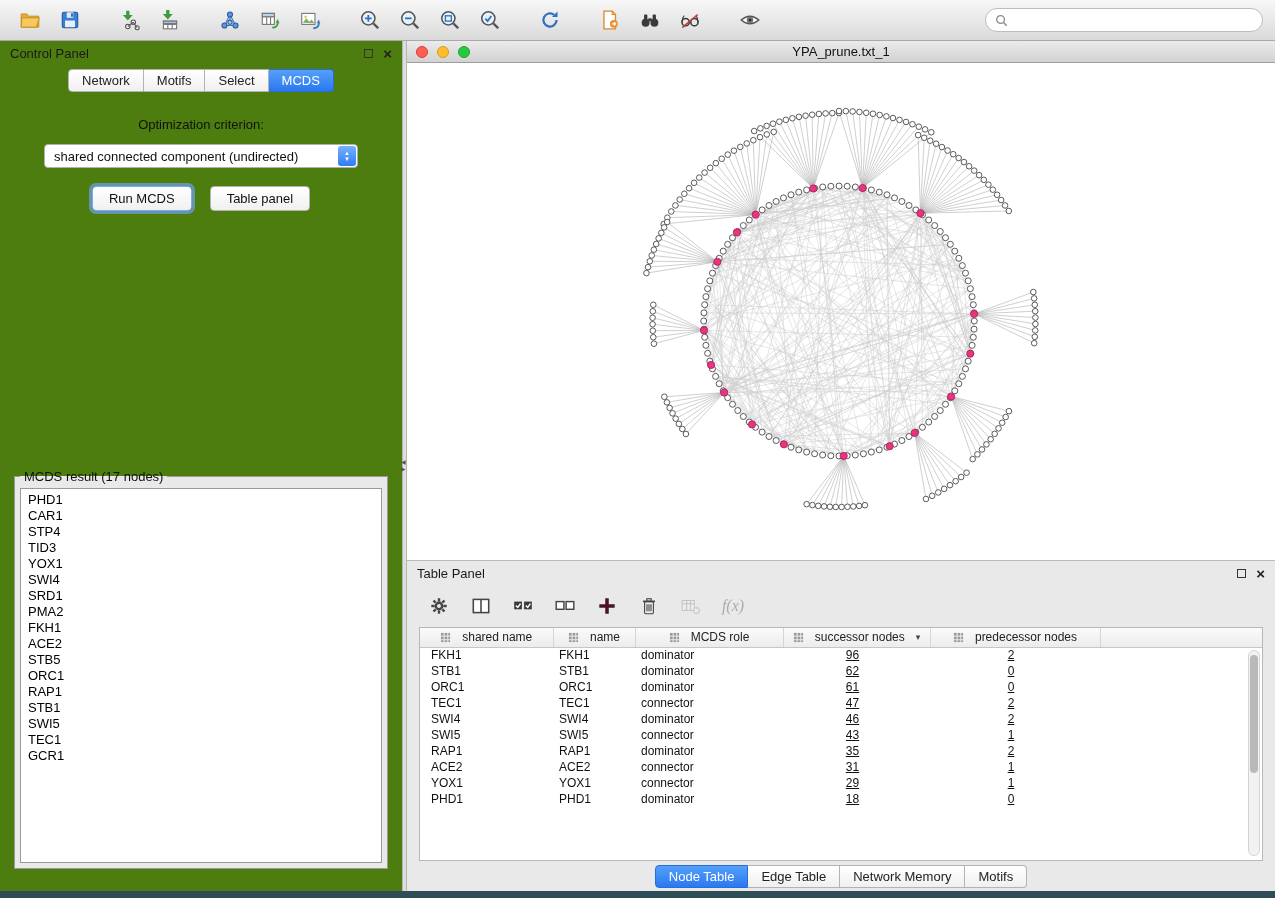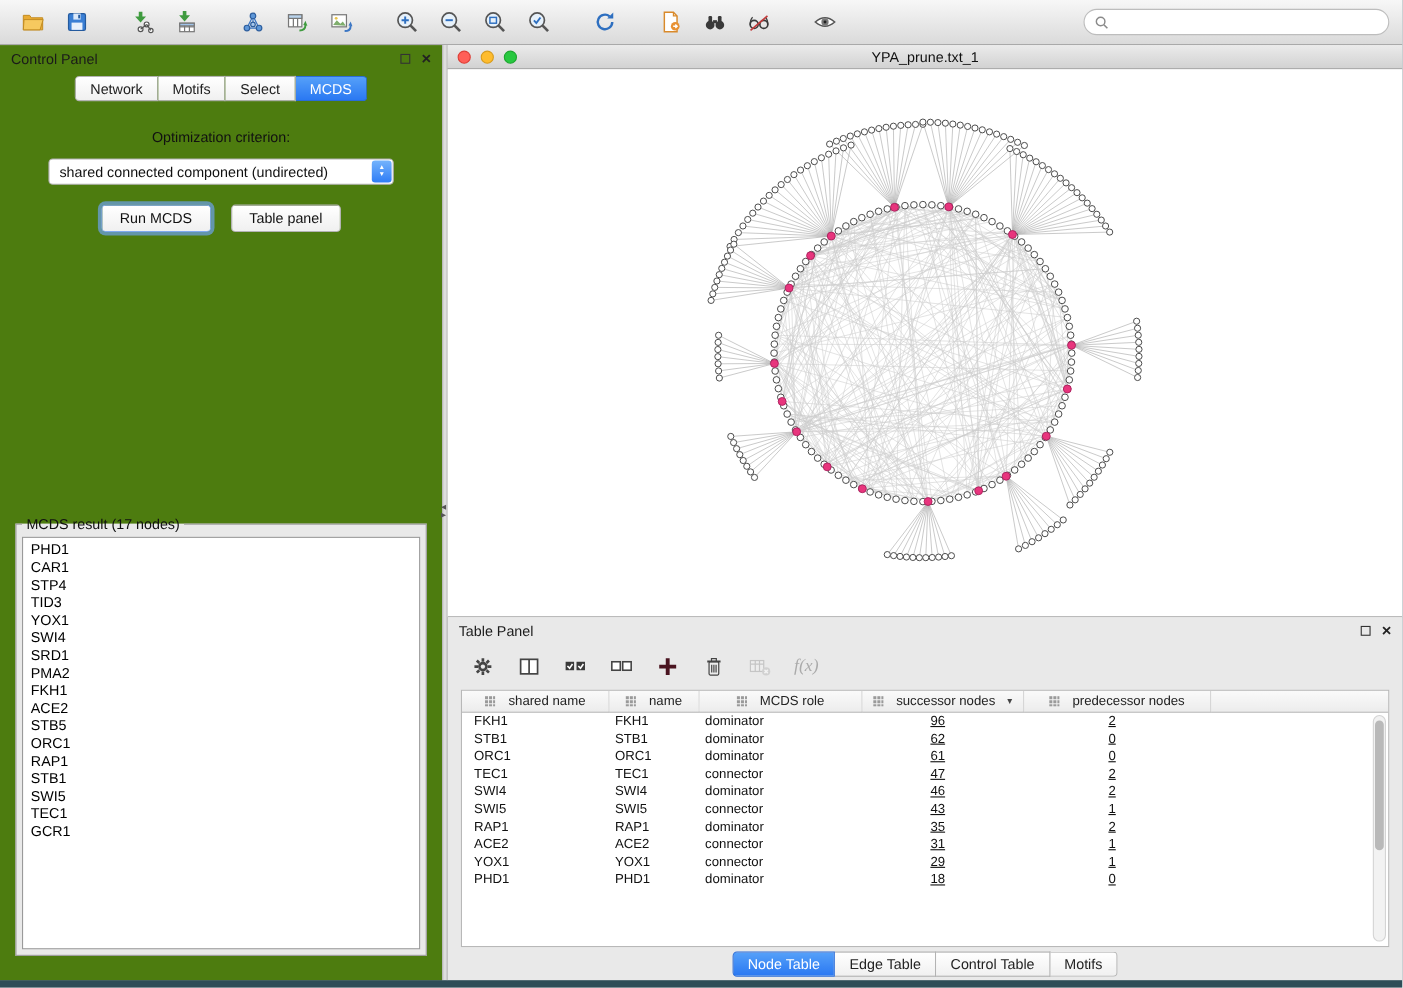--- a/index.html
+++ b/index.html
@@ -1321,21 +1321,21 @@
                   </tr>
                 </tbody>
             </table>
             <div class="vscroll">
                 <div class="vthumb"></div>
               </div>
           </div>
           <div class="tp-tabs" id="tp-tabs">
               <button class="seg active">Node Table</button>
               <button class="seg">Edge Table</button>
-              <button class="seg">Control Table</button>
+              <button class="seg">Network Memory</button>
               <button class="seg">Motifs</button>
             </div>
         </div>
 
       </section>
     </div>
 
 
   </div>
 </div>

